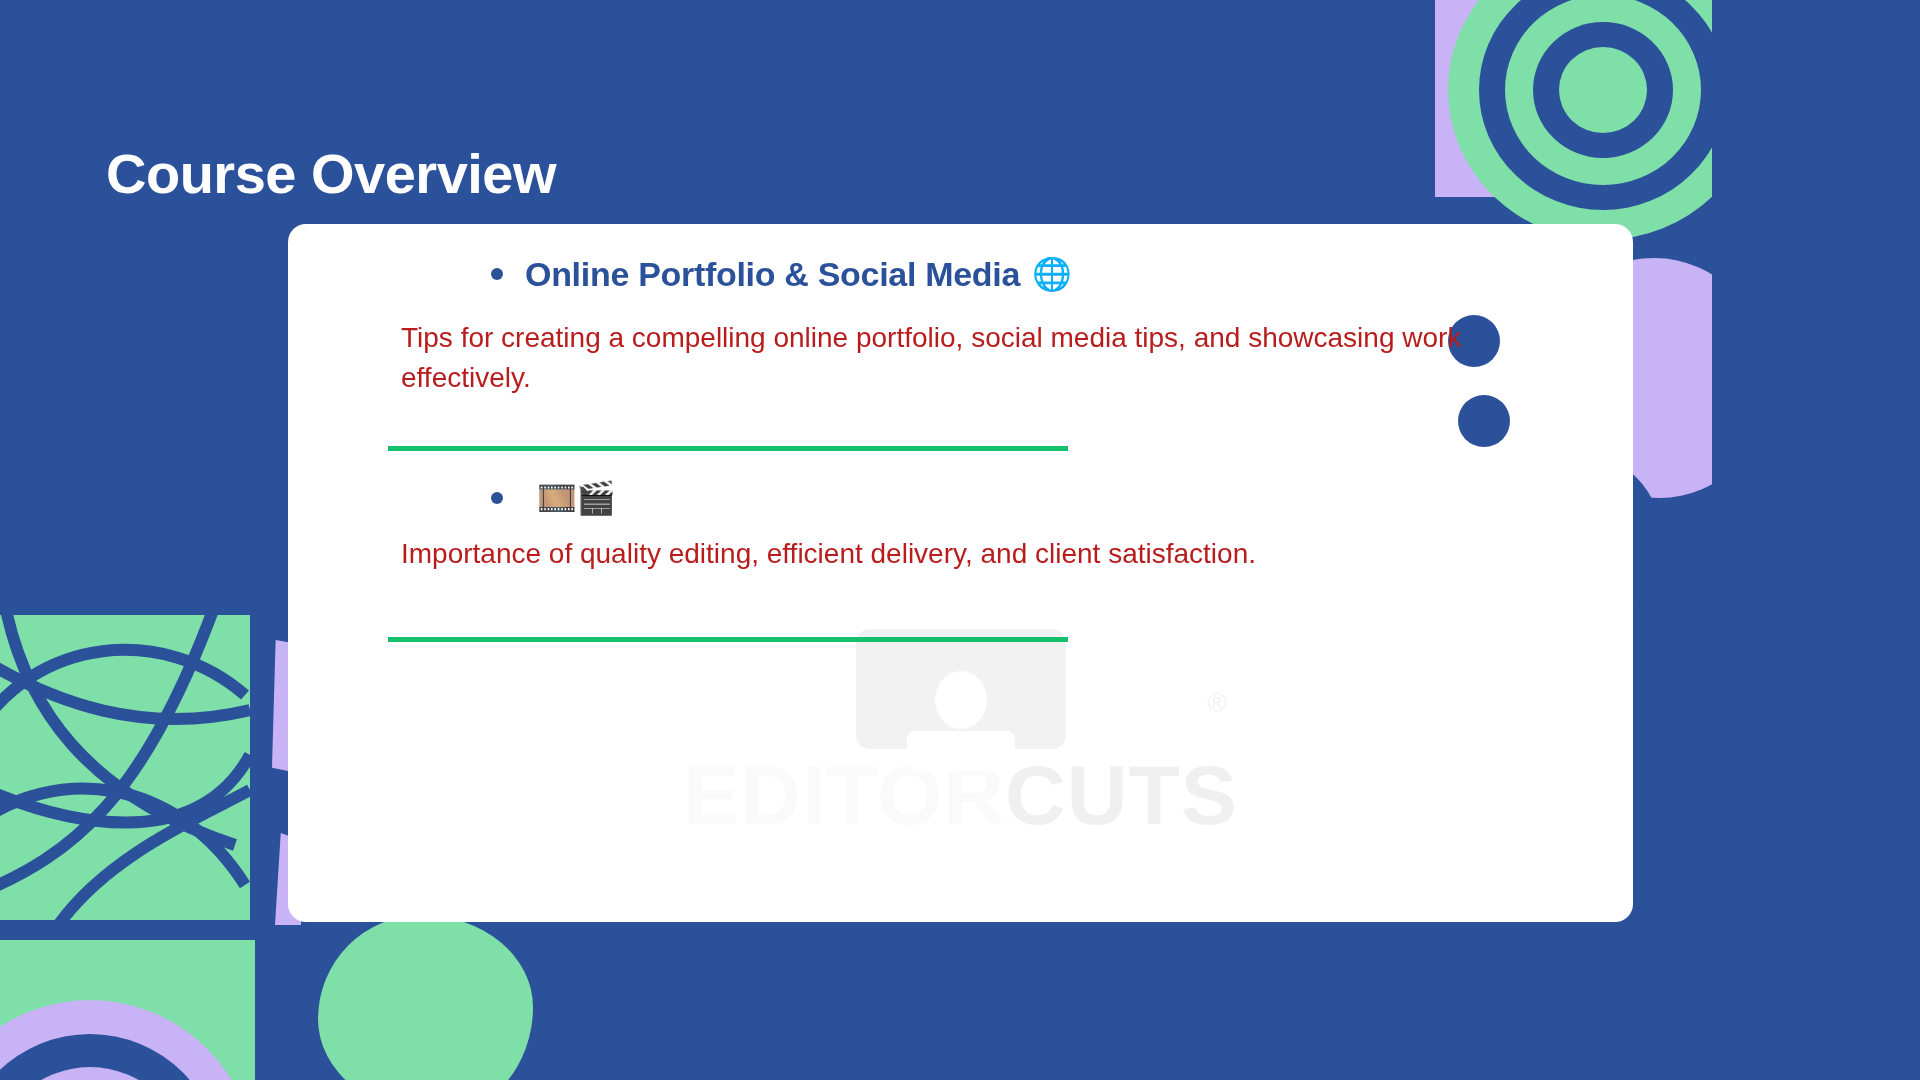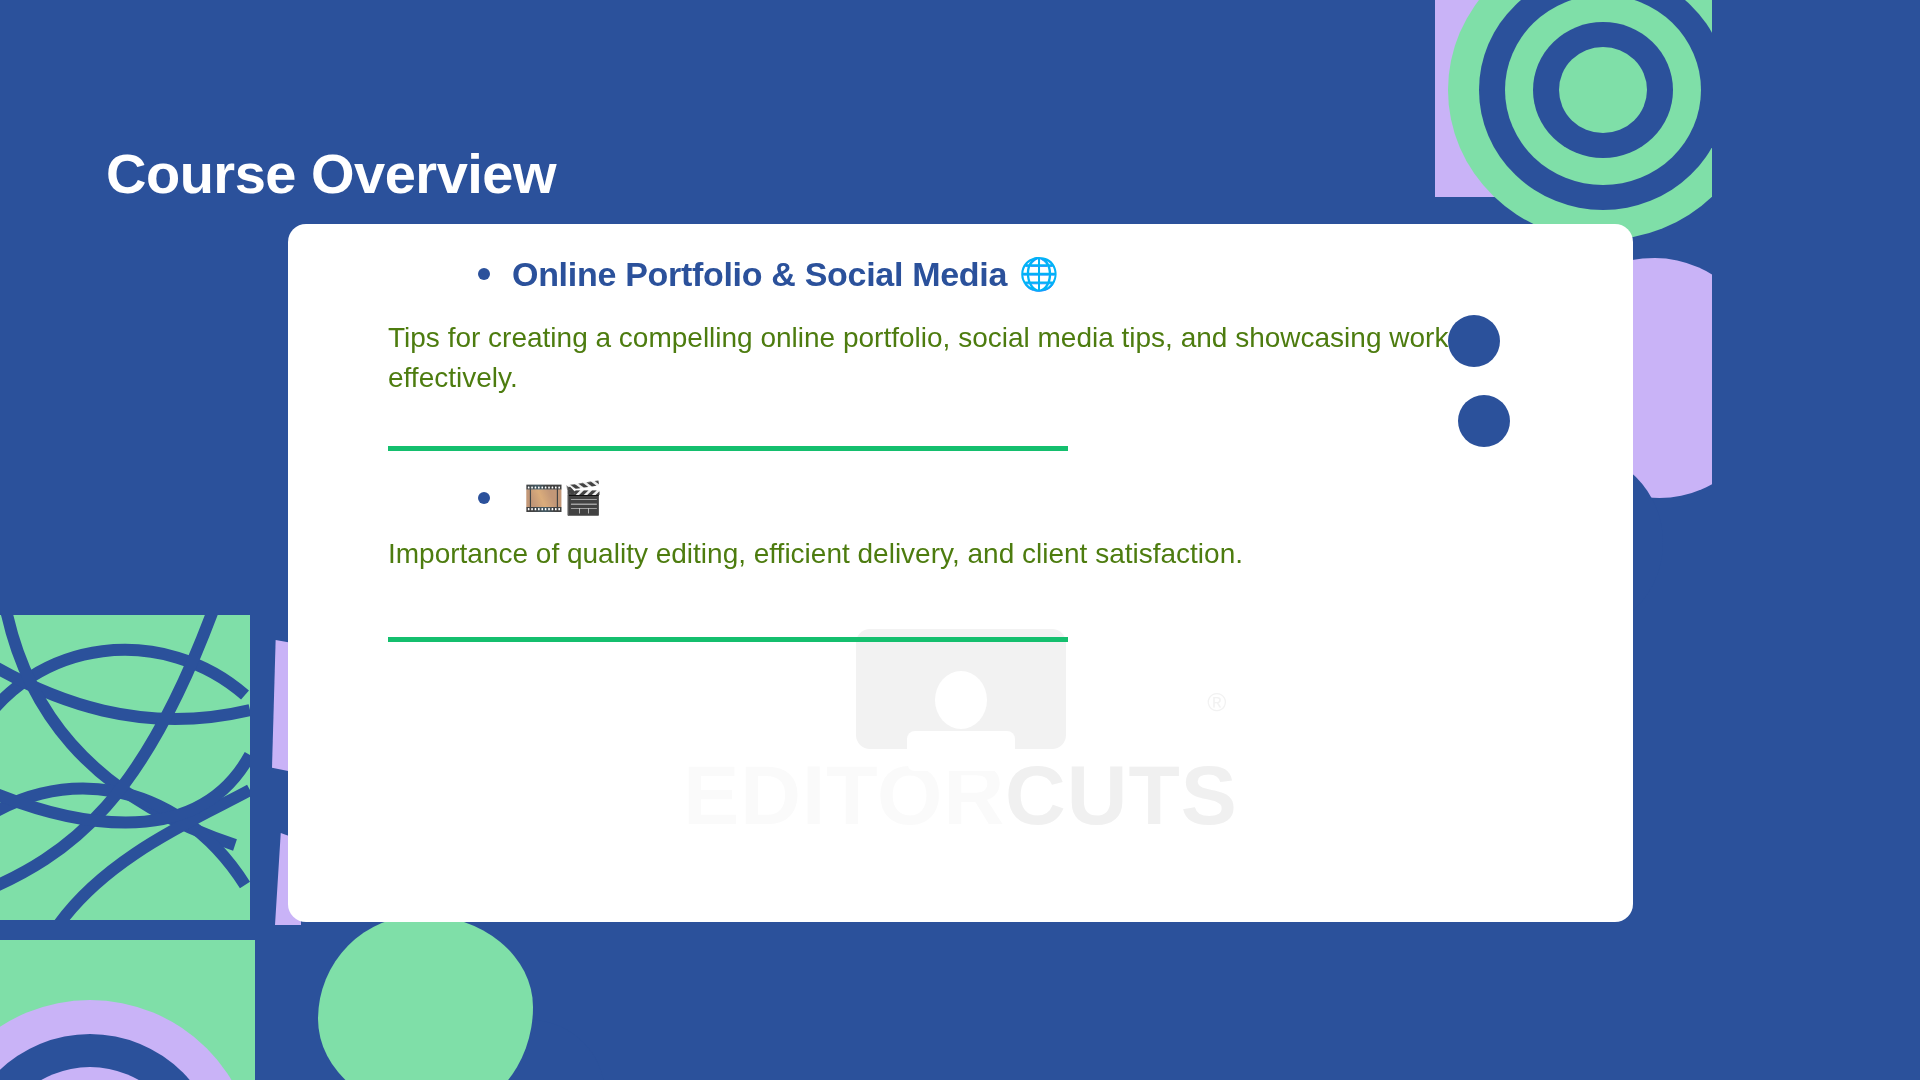--- a/index.html
+++ b/index.html
@@ -205,21 +205,21 @@
   }
 
   
   #sections {
     position: relative;
     z-index: 2;
     padding: 0;
   }
   .section {
     position: absolute;
-    left: 0;
+    left: 13px;
     width: 100%;
   }
   #section-0 { top: 28px; }
   #section-1 { top: 258px; }
   #section-2 { top: 448px; }
 
   .section-heading {
     margin: 0;
     padding-left: 190px;
     color: #2b519b;
@@ -244,21 +244,21 @@
     margin-left: 12px;
     font-size: 32px;
     line-height: 1;
     flex: 0 0 auto;
   }
 
   .section-body {
     margin: 0;
     padding-left: 100px;
     padding-right: 60px;
-    color: #4d7c0f;
+    color: #b91c1c;
     font-size: 28px;
     line-height: 1.43;
     font-weight: normal;
     max-width: 1080px;
   }
   #section-0 .section-body { margin-top: 22px; }
   #section-1 .section-body { margin-top: 20px; }
   #section-2 .section-body { margin-top: 26px; padding-left: 104px; }
 
   .divider {

